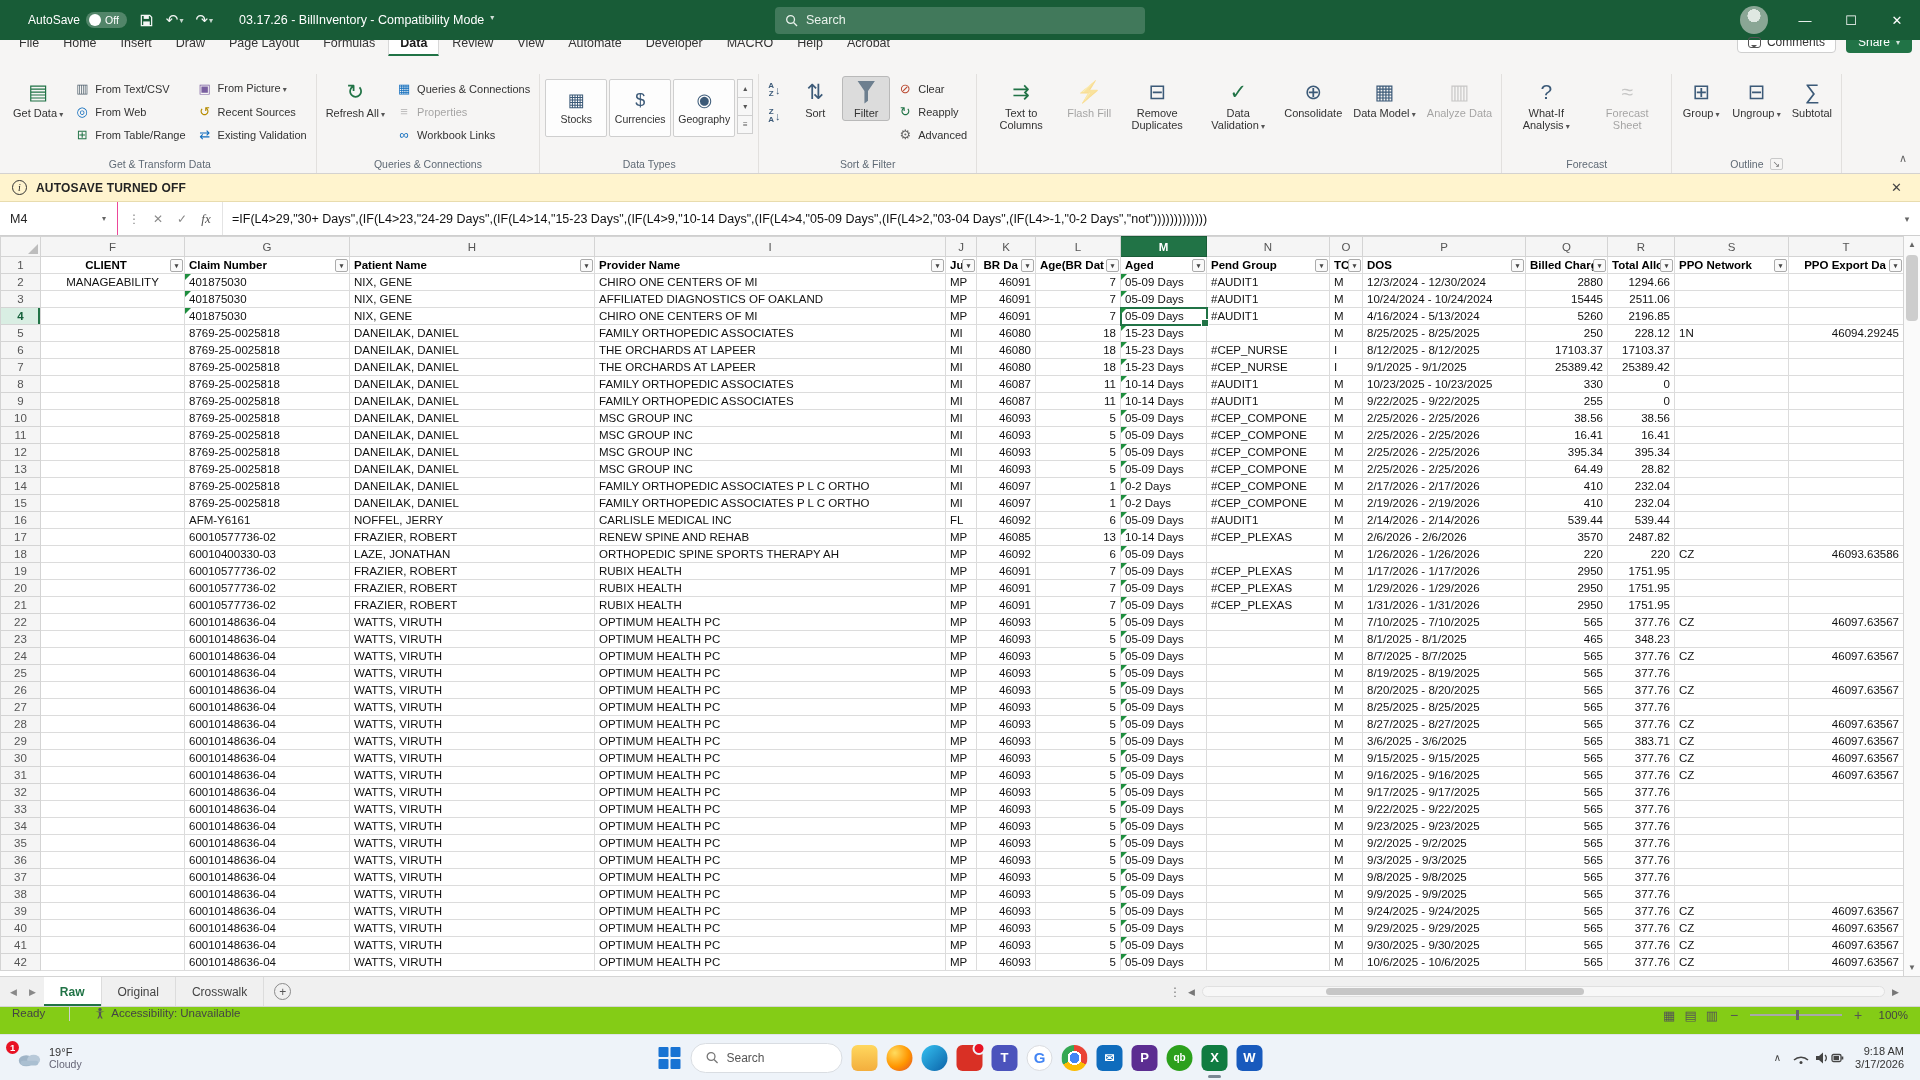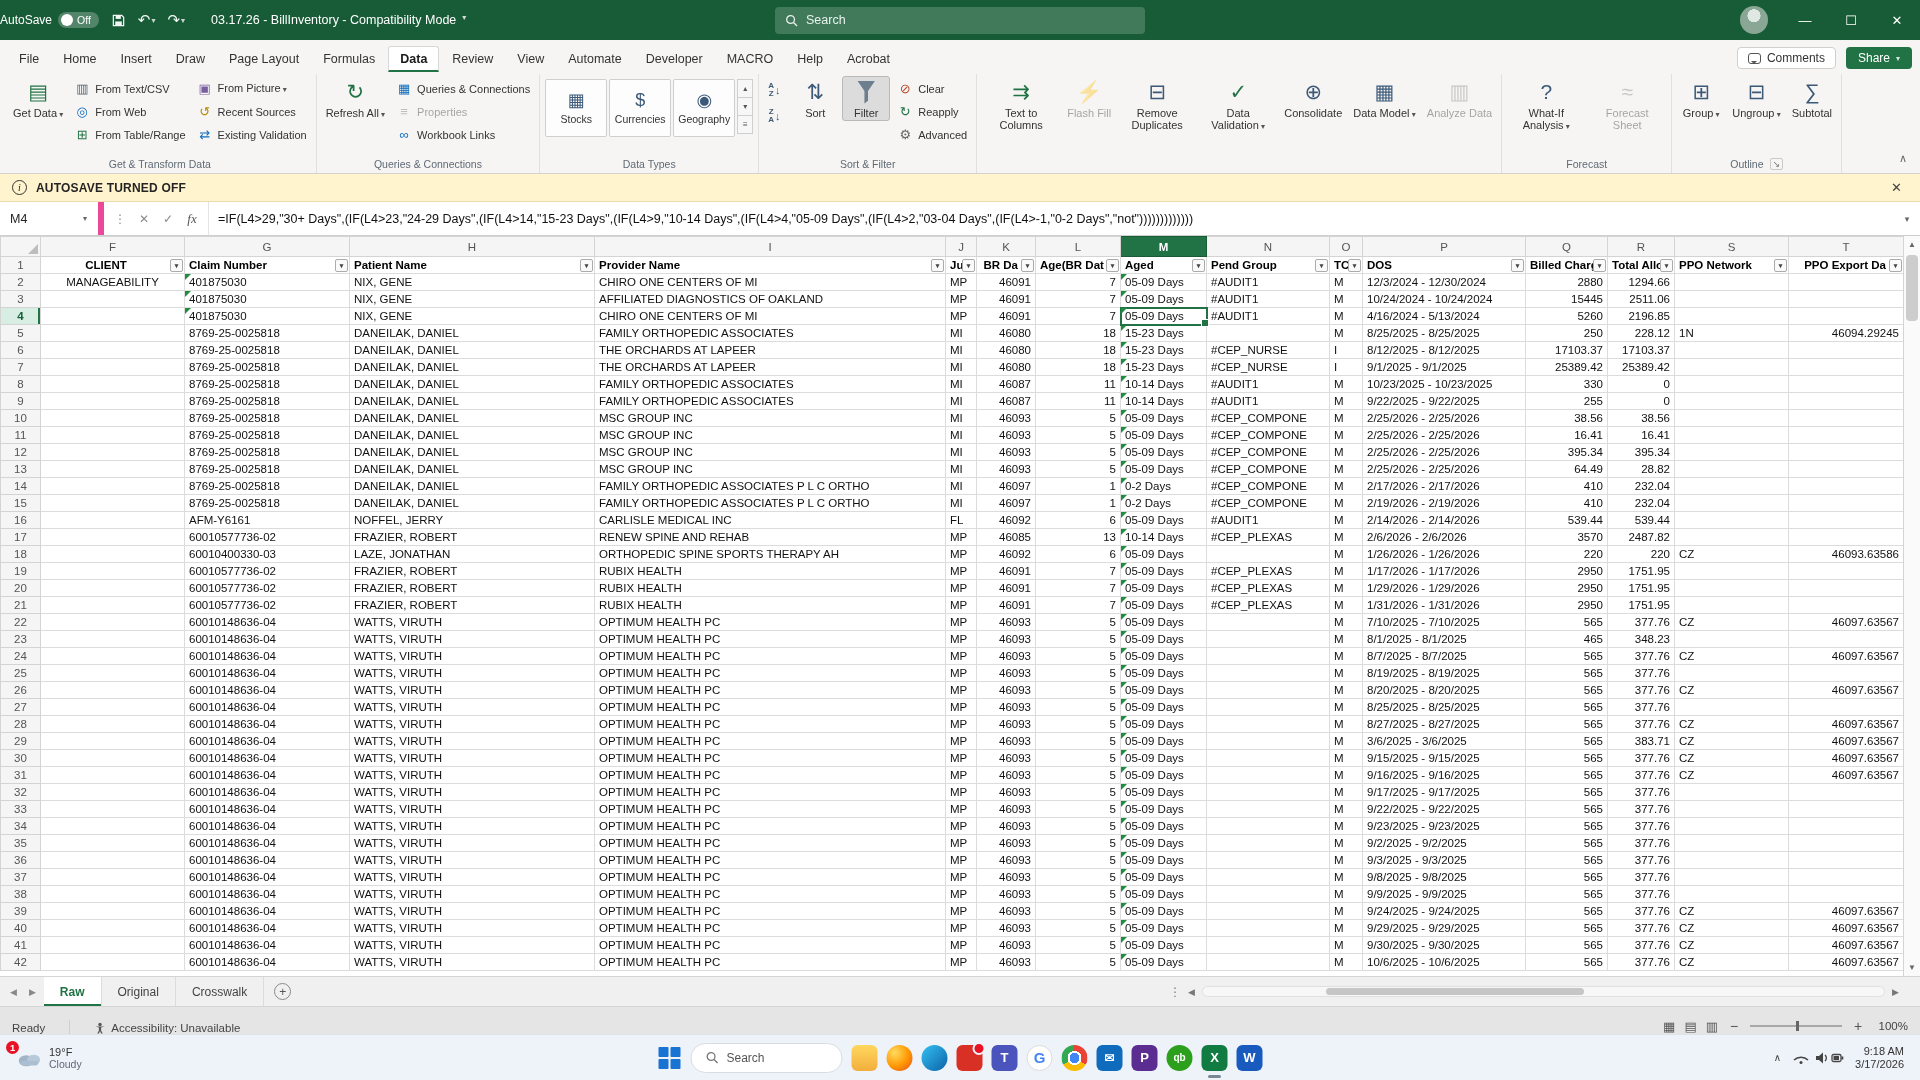--- a/index.html
+++ b/index.html
@@ -2,35 +2,35 @@
 <html style="--accent: #217346; --titlebar: #185C37; --warnbg: #FFF4CE; --taskbar: #EEF3F9;"><head>
 <meta charset="utf-8">
 <style>
   *{margin:0;padding:0;box-sizing:border-box}
   html,body{width:1920px;height:1080px;overflow:hidden}
   body{font-family:"Liberation Sans",sans-serif;font-size:12px;color:#242424;background:#fff;user-select:none}
   .app-root{display:flex;flex-direction:column;height:100%}
   :root{--accent:#217346;--titlebar:#185C37;--warnbg:#FFF4CE;--taskbar:#EEF3F9}
 
   
-  .titlebar{height:40px;background:var(--titlebar);color:#fff;display:flex;align-items:center;padding-left:0;position:relative;flex:none}
+  .titlebar{height:40px;background:var(--titlebar);color:#fff;display:flex;align-items:center;padding-left:28px;position:relative;flex:none}
   .tb-left{display:flex;align-items:center;gap:12px;font-size:12px}
   .autosave{display:flex;align-items:center;gap:6px}
   .toggle{display:flex;align-items:center;gap:4px;background:rgba(255,255,255,.25);border-radius:9px;padding:2px 8px 2px 3px;font-size:10.5px}
   .knob{width:12px;height:12px;border-radius:50%;background:#fff;display:inline-block}
   .tb-icon{display:flex;align-items:center;gap:1px;font-size:15px;opacity:.95;cursor:default}
   .mini{font-size:8px;opacity:.8}
   .tb-title{display:flex;align-items:flex-start;gap:6px;font-size:12.5px;margin-left:14px;white-space:nowrap}
   .tb-search{position:absolute;left:50%;transform:translateX(-50%);width:370px;height:27px;background:rgba(255,255,255,.18);border-radius:4px;display:flex;align-items:center;gap:8px;padding:0 10px;color:#e9f2ec;font-size:12.5px}
   .tb-right{margin-left:auto;display:flex;align-items:center;height:100%}
   .avatar{width:28px;height:28px;border-radius:50%;background:radial-gradient(circle at 50% 35%,#dfe8e2 0 28%,#8aa695 29% 100%);margin-right:14px;position:relative}
   .winbtn{width:46px;height:100%;display:flex;align-items:center;justify-content:center;font-size:13px;color:#fff}
 
   
-  .menubar{height:32px;background:#f6f5f4;display:flex;align-items:flex-end;padding:0 8px;flex:none}
+  .menubar{height:32px;background:#f6f5f4;display:flex;align-items:flex-end;padding:16px 8px;flex:none}
   .menu-tabs{display:flex;gap:2px;align-items:flex-end}
   .mtab{padding:6px 11px;font-size:12.5px;color:#333;border-radius:3px 3px 0 0;cursor:default}
   .mtab.active{background:#fff;border:1px solid #d8d8d8;border-bottom:2px solid var(--accent);font-weight:bold;color:#1a1a1a;padding:5px 11px 4px}
   .menu-right{margin-left:auto;display:flex;align-items:flex-end;gap:10px;padding-bottom:3px}
   .comments-btn{display:flex;align-items:center;gap:6px;border:1px solid #cfcfcf;background:#fff;border-radius:4px;padding:3px 10px;font-size:12px;color:#333}
   .bubble{width:13px;height:11px;border:1.5px solid #555;border-radius:3px;position:relative}
   .bubble::after{content:'';position:absolute;left:2px;bottom:-4px;border:3px solid transparent;border-top-color:#555}
   .share-btn{display:flex;align-items:center;gap:6px;background:var(--accent);color:#fff;border-radius:4px;padding:4px 12px;font-size:12px}
 
   
@@ -64,21 +64,21 @@
 
   
   .warnbar{height:28px;background:var(--warnbg);display:flex;align-items:center;gap:9px;padding:0 12px;font-size:12px;flex:none;border-bottom:1px solid #e8dcae}
   .iinfo{width:15px;height:15px;min-width:15px;border-radius:50%;border:1.4px solid #333;display:inline-flex;align-items:center;justify-content:center;font-size:10px;font-family:"Liberation Serif",serif;font-style:italic}
   .warn-title{font-weight:bold;letter-spacing:.2px;white-space:nowrap}
   .warn-link{text-decoration:underline;color:#1a1a1a;white-space:nowrap;overflow:hidden;text-overflow:ellipsis}
   .warn-close{margin-left:auto;font-size:13px;color:#444;padding:0 6px}
 
   
   .formulabar{height:34px;background:#fff;border-bottom:1px solid #cfcfcf;display:flex;align-items:stretch;flex:none}
-  .namebox{width:104px;border-right:6px solid #ec4899;display:flex;align-items:center;padding:0 11px 0 10px;font-size:12.5px}
+  .namebox{width:118px;border-right:1px solid #ec4899;display:flex;align-items:center;padding:0 11px 0 10px;font-size:12.5px}
   .namebox .nbv{flex:1}
   .nb-arrow{font-size:8px;color:#666}
   .fb-btns{display:flex;align-items:center;border-right:1px solid #e4e4e4;padding:0 4px}
   .fb-btn{width:24px;text-align:center;font-size:12px;color:#8a8a8a}
   .fb-fx{font-family:"Liberation Serif",serif;font-style:italic;color:#555;font-size:13px}
   .fb-formula{flex:1;display:flex;align-items:center;padding:0 9px;font-size:12.5px;white-space:nowrap;overflow:hidden;color:#111}
   .fb-expand{width:26px;display:flex;align-items:center;justify-content:center;color:#666;font-size:9px}
 
   
   .gridarea{flex:1;display:flex;overflow:hidden;background:#fff}
@@ -112,21 +112,21 @@
   .stab{display:flex;align-items:center;padding:0 16px;font-size:12px;color:#444;border-right:1px solid #dcdcdc}
   .stab.active{background:#fff;color:var(--accent);font-weight:bold;box-shadow:inset 0 -2px 0 var(--accent)}
   .addsheet{width:17px;height:17px;border-radius:50%;border:1px solid #8a8a8a;color:#555;display:flex;align-items:center;justify-content:center;font-size:12px;margin-left:6px}
   .hscroll{margin-left:auto;display:flex;align-items:center;width:745px;gap:4px;padding-right:12px}
   .splitter{color:#777;font-size:12px}
   .harrow{font-size:9px;color:#777;padding:0 3px}
   .htrack{flex:1;height:11px;background:#f7f7f7;border:1px solid #e0e0e0;border-radius:6px;position:relative}
   .hthumb{position:absolute;left:18%;width:38%;top:1px;bottom:1px;background:#c6c6c6;border-radius:5px}
 
   
-  .statusbar{height:28px;background:#e5e5e5;border-top:1px solid #d5d5d5;display:flex;align-items:flex-end;padding:0 12px;font-size:11.5px;color:#444;flex:none;gap:24px}
+  .statusbar{height:28px;background:#84cc16;border-top:1px solid #d5d5d5;display:flex;align-items:flex-start;padding:0 12px;font-size:11.5px;color:#444;flex:none;gap:24px}
   .sdiv{width:1px;height:14px;background:#cfcfcf}
   .acc{display:flex;align-items:center;gap:5px}
   .sright{margin-left:auto;display:flex;align-items:center;gap:9px}
   .vbtn{font-size:13px;color:#555}
   .zbtn{font-size:14px;color:#555;width:14px;text-align:center}
   .ztrack{width:92px;height:2px;background:#a8a8a8;position:relative}
   .zknob{position:absolute;left:50%;top:-4px;width:3px;height:10px;background:#666}
   .zoomlvl{min-width:34px;text-align:right}
 
   

